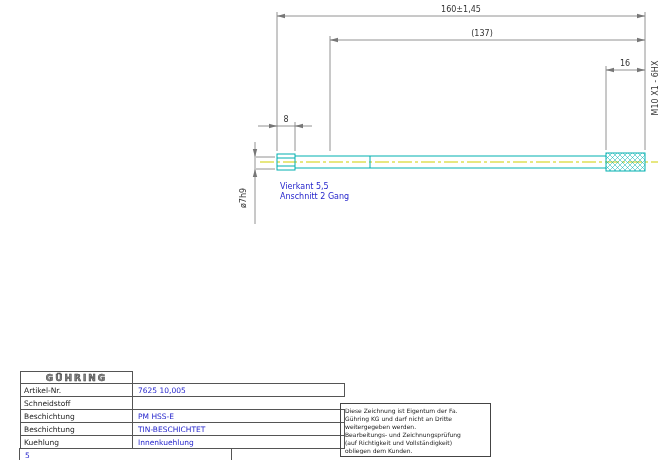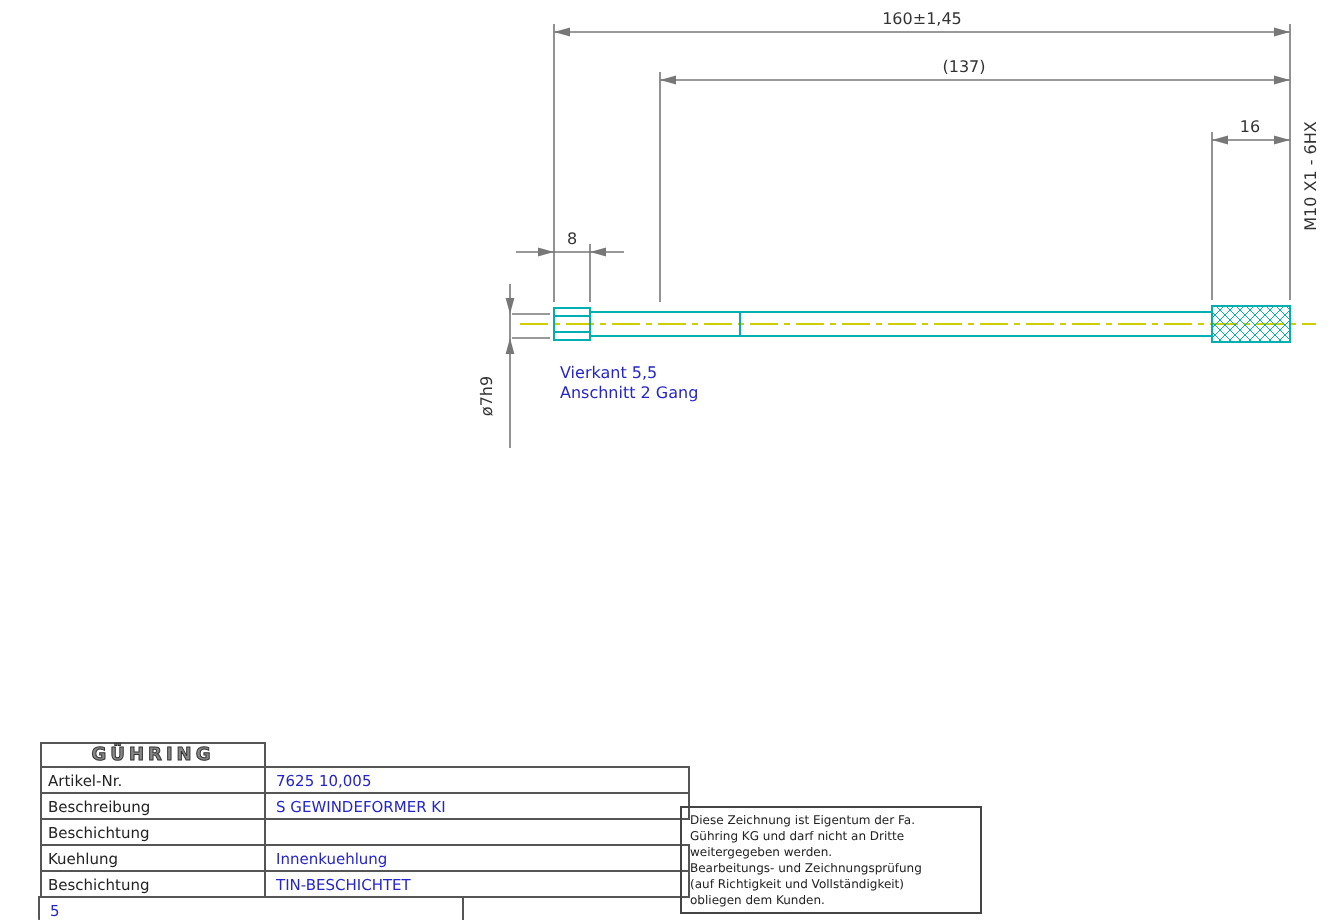--- a/index.html
+++ b/index.html
@@ -142,33 +142,33 @@
   </svg>
 
   <div class="titleblock">
     <div class="tb-logo">GÜHRING</div>
 
     <div class="tb-row">
       <div class="tb-label">Artikel-Nr.</div>
       <div class="tb-value">7625 10,005</div>
     </div>
     <div class="tb-row">
-      <div class="tb-label">Beschreibung</div>
-      <div class="tb-value">S GEWINDEFORMER KI</div>
+      <div class="tb-label">Schneidstoff</div>
     </div>
     <div class="tb-row">
       <div class="tb-label">Beschichtung</div>
+      <div class="tb-value">PM HSS-E</div>
+    </div>
+    <div class="tb-row">
+      <div class="tb-label">Beschichtung</div>
+      <div class="tb-value">TIN-BESCHICHTET</div>
     </div>
     <div class="tb-row">
       <div class="tb-label">Kuehlung</div>
       <div class="tb-value">Innenkuehlung</div>
-    </div>
-    <div class="tb-row">
-      <div class="tb-label">Beschichtung</div>
-      <div class="tb-value">TIN-BESCHICHTET</div>
     </div>
     <div class="tb-row">
       <div class="tb-value">5</div>
     </div>
   </div>
 
   <div class="notebox">
     <div>Diese Zeichnung ist Eigentum der Fa.</div>
     <div>Gühring KG und darf nicht an Dritte</div>
     <div>weitergegeben werden.</div>

